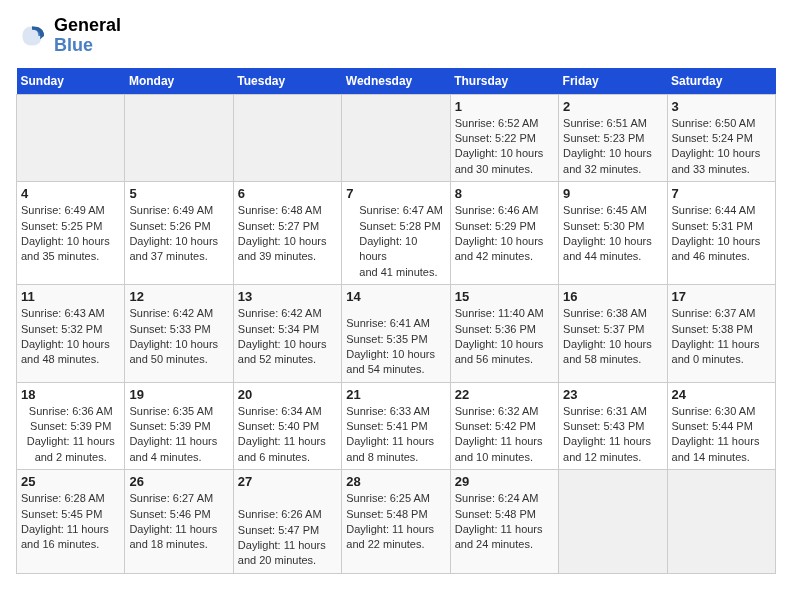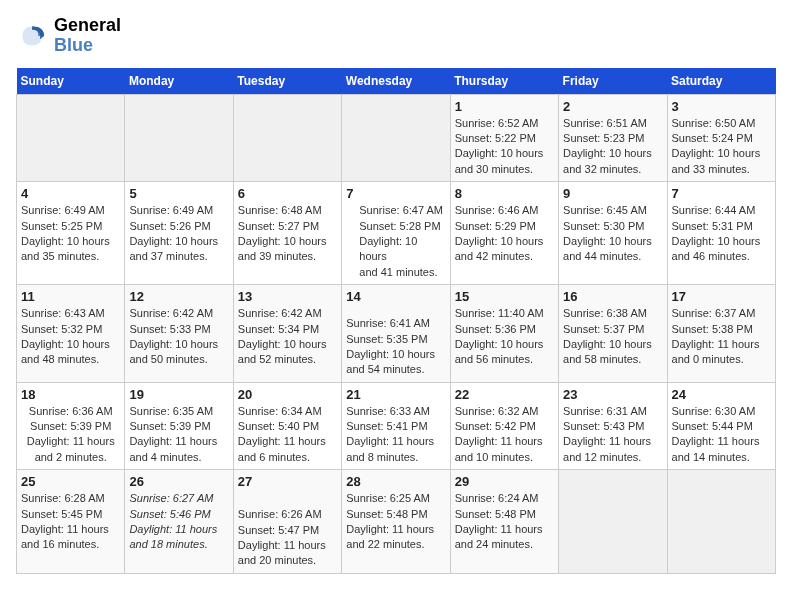--- a/index.html
+++ b/index.html
@@ -307,21 +307,21 @@
       <tr>
         <td>
           <span class="day-number">25</span>
           <div class="day-info" style="white-space: pre-line;">Sunrise: 6:28 AM
 Sunset: 5:45 PM
 Daylight: 11 hours
 and 16 minutes.</div>
         </td>
         <td>
           <span class="day-number">26</span>
-          <div class="day-info" style="white-space: pre-line; font-style: italic;">Sunrise: 6:27 AM
+          <div class="day-info" style="white-space: pre-line;">Sunrise: 6:27 AM
 Sunset: 5:46 PM
 Daylight: 11 hours
 and 18 minutes.</div>
         </td>
         <td>
           <span class="day-number">27</span>
           <div class="day-info" style="white-space: pre-line; margin-top: 18px;">Sunrise: 6:26 AM
 Sunset: 5:47 PM
 Daylight: 11 hours
 and 20 minutes.</div>

